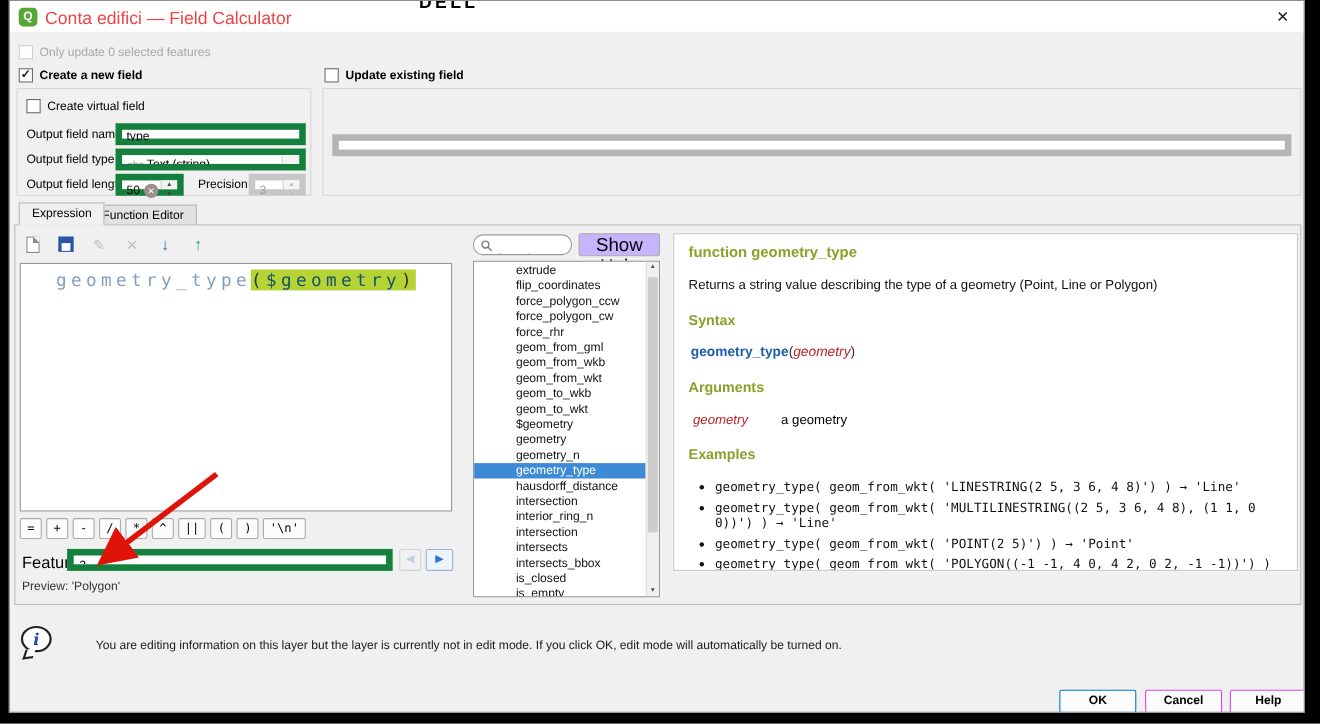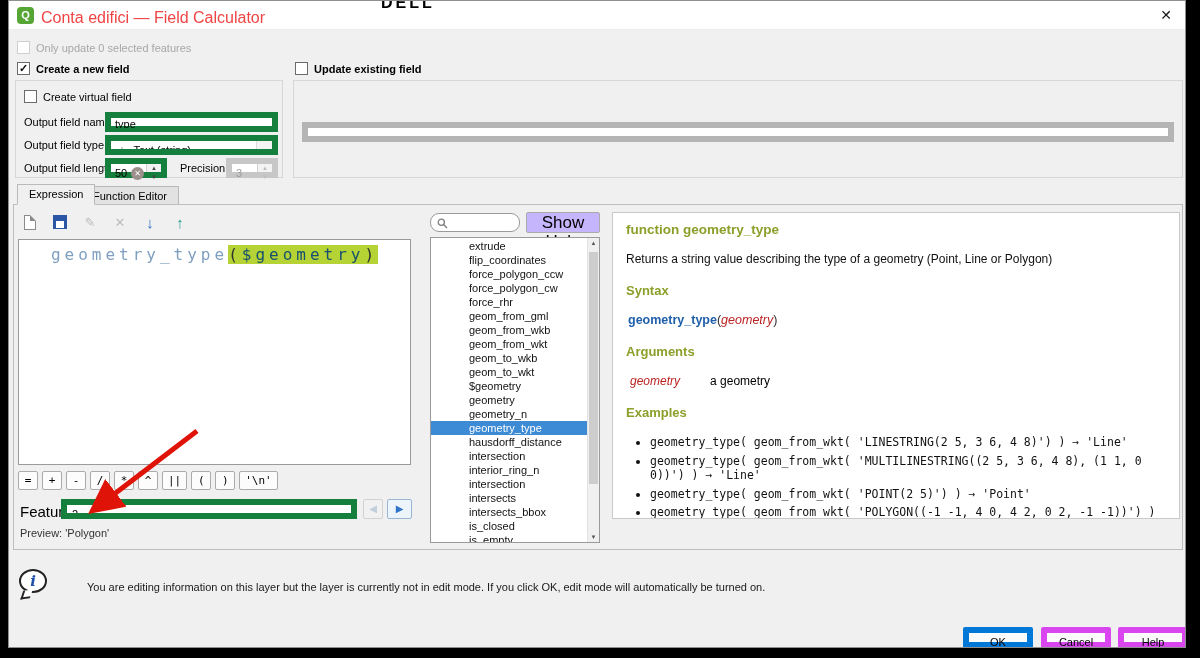--- a/index.html
+++ b/index.html
@@ -112,21 +112,21 @@
   .args-row { display:flex; gap:30px; font-size:12px; margin-bottom:17px; padding-left:4px; }
   .examples { margin:4px 0 0 0; padding-left:24px; }
   .examples li { font-family:"DejaVu Sans Mono", monospace; font-size:11.5px; line-height:14.5px; margin-bottom:4px; color:#111; }
 
   
   .info-icon { position:absolute; left:10px; top:568px; width:34px; height:38px; }
   .info-icon .bubble { width:28px; height:24px; border:2px solid #232323; border-radius:50%; background:#fff; text-align:center; }
   .info-icon .bubble span { font-family:"DejaVu Serif", serif; font-style:italic; font-weight:bold; color:#1f4fae; font-size:15px; line-height:20px; }
   .info-icon .tail { width:9px; height:9px; background:#fff; border-left:2px solid #232323; border-bottom:2px solid #232323; margin-left:3px; margin-top:-3px; transform:skewX(-25deg) rotate(-8deg); }
   .footer-msg { position:absolute; left:78px; top:580px; font-size:11px; color:#1a1a1a; }
-  .btn { position:absolute; top:626px; width:70px; height:21px; font-size:11px; text-align:center; line-height:19px; background:#fbfbfb; border:6px solid #d946ef; border-radius:2px; }
+  .btn { position:absolute; top:626px; width:70px; height:21px; font-size:11px; text-align:center; line-height:19px; background:#fbfbfb; border:1px solid #d946ef; border-radius:2px;font-weight:bold; }
   .btn-ok { left:954px; border-color:#0078d7; }
   .btn-cancel { left:1032px; }
   .btn-help { left:1109px; }
 
   .annot { position:absolute; left:0; top:0; pointer-events:none; z-index:99; }
 </style>
 </head>
 <body>
 
 <div class="screen">

